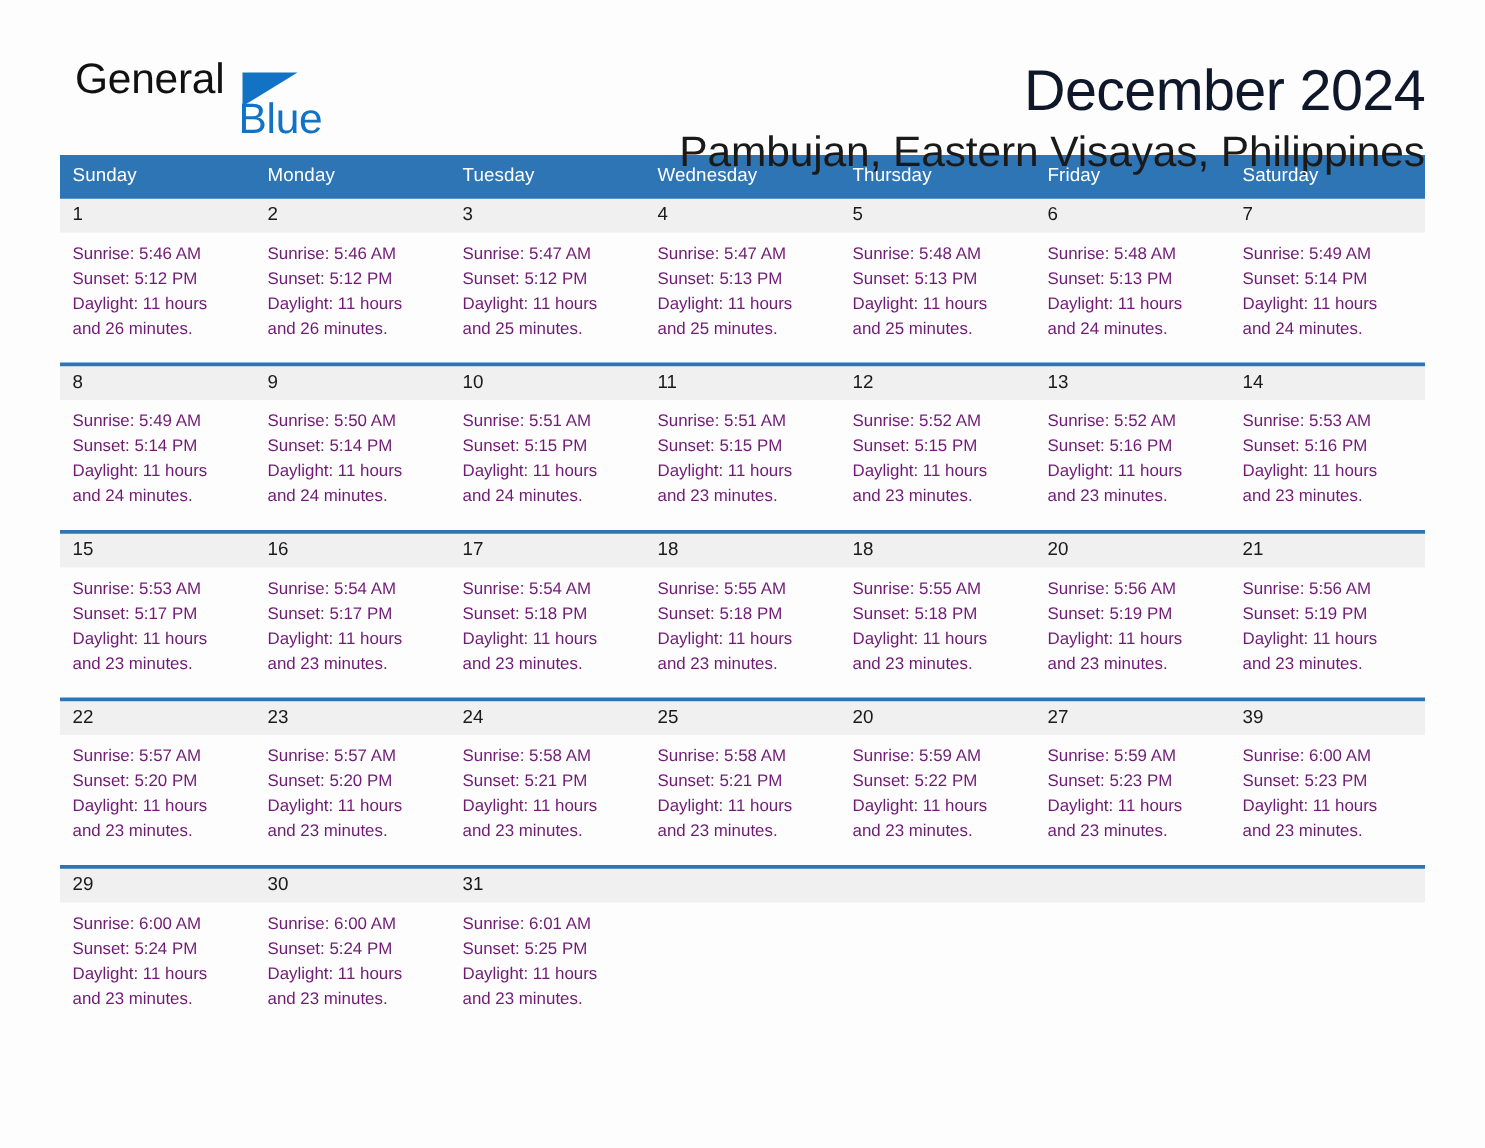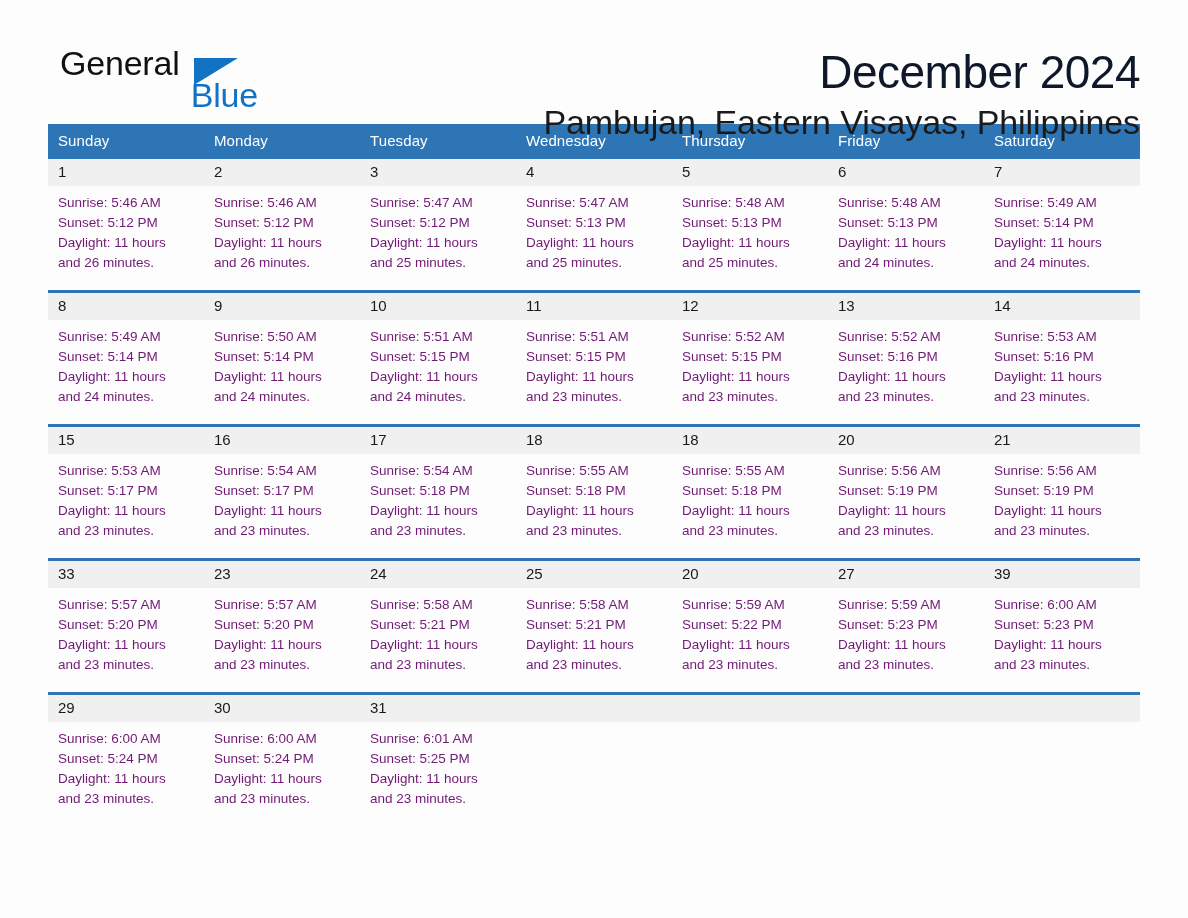--- a/index.html
+++ b/index.html
@@ -358,21 +358,21 @@
             <div>Sunrise: 5:56 AM</div>
             <div>Sunset: 5:19 PM</div>
             <div>Daylight: 11 hours</div>
             <div>and 23 minutes.</div>
           </div>
         </td>
       </tr>
 
       <tr class="week">
         <td>
-          <div class="daynum">33</div>
+          <div class="daynum">22</div>
           <div class="info">
             <div>Sunrise: 5:57 AM</div>
             <div>Sunset: 5:20 PM</div>
             <div>Daylight: 11 hours</div>
             <div>and 23 minutes.</div>
           </div>
         </td>
         <td>
           <div class="daynum">23</div>
           <div class="info">

